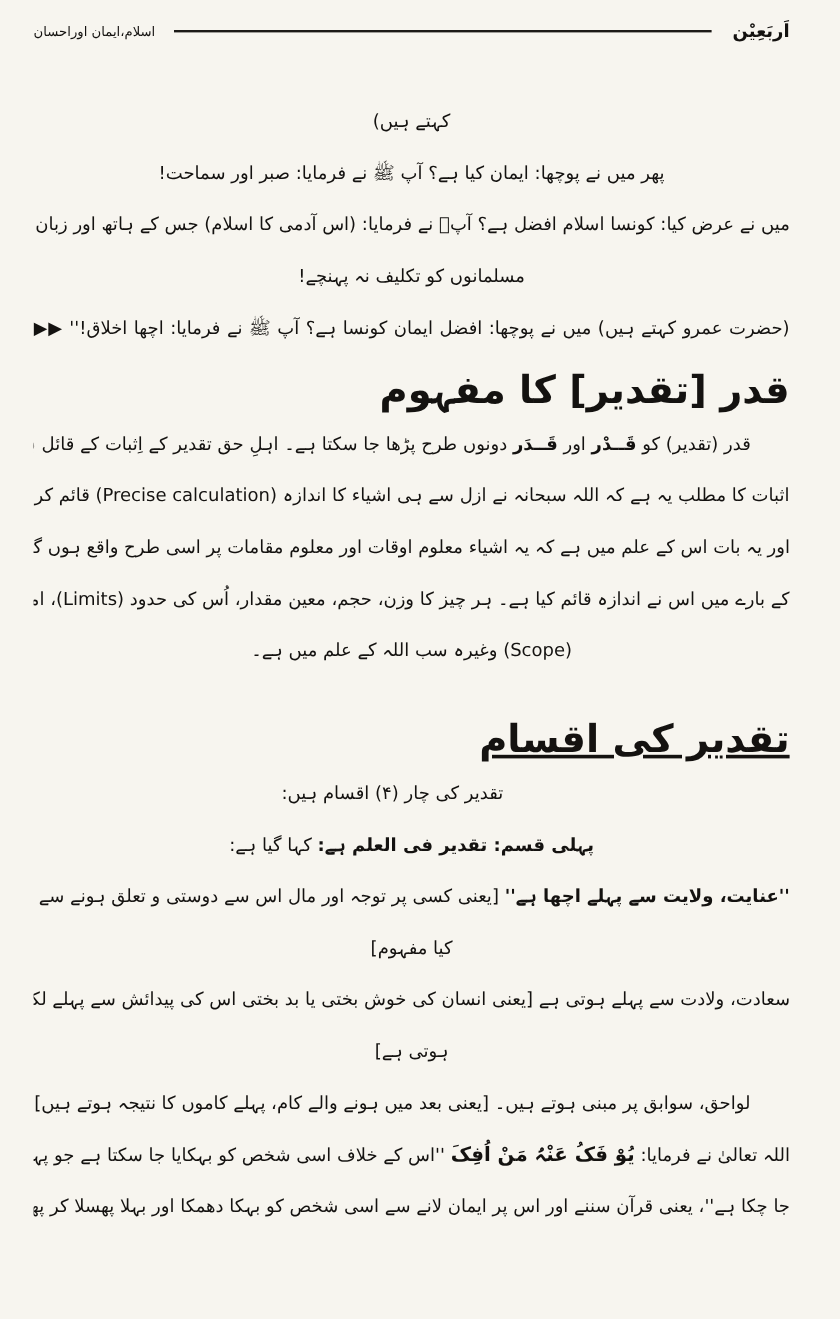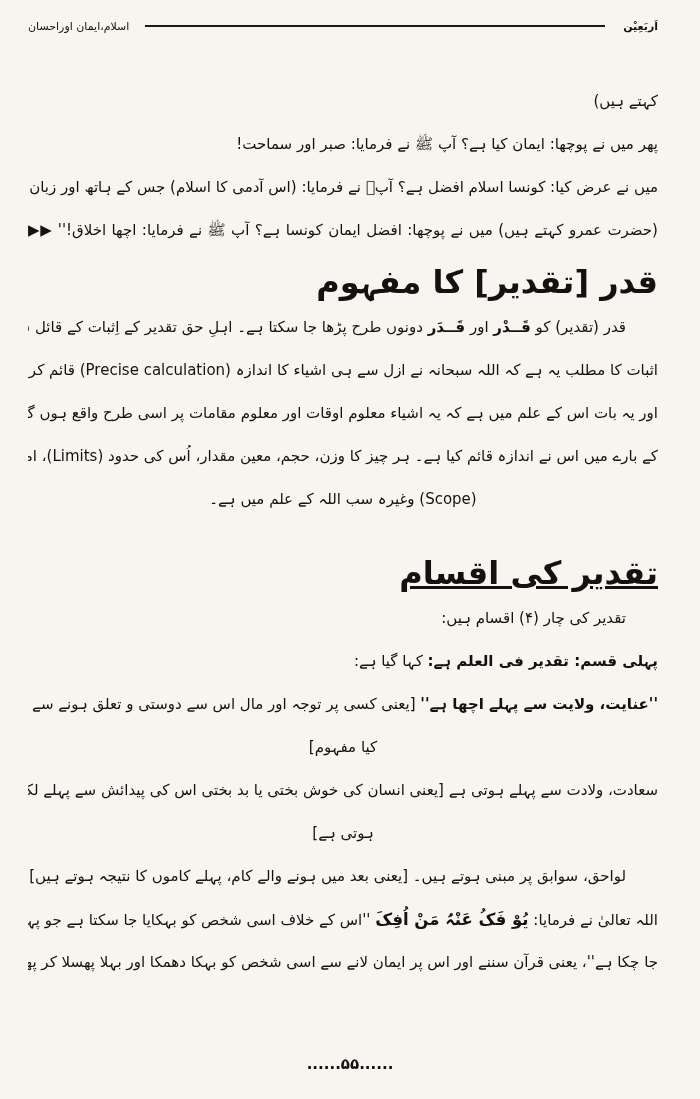--- a/index.html
+++ b/index.html
@@ -18,21 +18,21 @@
     overflow:hidden;
     position:relative;
   }
   
   .hdr{
     display:flex;align-items:center;
     direction:rtl;
     height:28px;
   }
   .hdr .book{
-    font-size:11px;font-weight:bold;
+    font-size:15px;font-weight:bold;
     white-space:nowrap;
     padding-left:10px;
   }
   .hdr .rule{
     flex:1;
     border-top:2.5px solid #1c1a17;
     margin:0 8px;
     align-self:center;
   }
   .hdr .chap{
@@ -43,21 +43,21 @@
   
   .content{margin-top:40px;}
   .line{
     font-size:15px;
     line-height:43px;
     height:43px;
     white-space:nowrap;
     overflow:hidden;
   }
   .just{text-align:justify;text-align-last:justify;}
-  .right{text-align:right;}
+  .right{text-align:center;}
   .center{text-align:center;text-align-last:center;}
   .indent{padding-right:32px;}
   .b{font-weight:bold;}
   .heading{
     font-size:32px;
     font-weight:bold;
     text-align:right;
     line-height:48px;
     height:48px;
     letter-spacing:0;
@@ -85,20 +85,21 @@
     <span class="book">اَربَعِيْن</span>
     <span class="rule"></span>
     <span class="chap">اسلام،ایمان اوراحسان</span>
   </div>
 
   <div class="content">
 
     <div class="line right">کہتے ہیں)</div>
     <div class="line right">پھر میں نے پوچھا: ایمان کیا ہے؟ آپ ﷺ نے فرمایا: صبر اور سماحت!</div>
     <div class="line just">میں نے عرض کیا: کونسا اسلام افضل ہے؟ آپؐ نے فرمایا: (اس آدمی کا اسلام) جس کے ہاتھ اور زبان سے</div>
+    <div class="line center">مسلمانوں کو تکلیف نہ پہنچے!</div>
     <div class="line just"><span>(حضرت عمرو کہتے ہیں) میں نے پوچھا: افضل ایمان کونسا ہے؟ آپ ﷺ نے فرمایا: اچھا اخلاق!''</span> <span class="mark">▶▶</span></div>
 
     <div class="heading h1">قدر [تقدیر] کا مفہوم</div>
 
     <div class="line just indent"><span>قدر (تقدیر) کو </span><span class="b">قَــدْر</span><span> اور </span><span class="b">قَــدَر</span><span> دونوں طرح پڑھا جا سکتا ہے۔ اہلِ حق تقدیر کے اِثبات کے قائل ہیں۔</span></div>
     <div class="line just">اثبات کا مطلب یہ ہے کہ اللہ سبحانہ نے ازل سے ہی اشیاء کا اندازہ (Precise calculation) قائم کر رکھا ہے</div>
     <div class="line just">اور یہ بات اس کے علم میں ہے کہ یہ اشیاء معلوم اوقات اور معلوم مقامات پر اسی طرح واقع ہوں گی جس طرح ان</div>
     <div class="line just">کے بارے میں اس نے اندازہ قائم کیا ہے۔ ہر چیز کا وزن، حجم، معین مقدار، اُس کی حدود (Limits)، امکانات</div>
     <div class="line center">(Scope) وغیرہ سب اللہ کے علم میں ہے۔</div>
 
@@ -109,15 +110,14 @@
     <div class="line just"><span class="b">''عنایت، ولایت سے پہلے اچھا ہے''</span><span> [یعنی کسی پر توجہ اور مال اس سے دوستی و تعلق ہونے سے پہلے خرچ</span></div>
     <div class="line center">کیا مفہوم]</div>
     <div class="line just">سعادت، ولادت سے پہلے ہوتی ہے [یعنی انسان کی خوش بختی یا بد بختی اس کی پیدائش سے پہلے لکھی جا چکی</div>
     <div class="line center">ہوتی ہے]</div>
     <div class="line right indent">لواحق، سوابق پر مبنی ہوتے ہیں۔ [یعنی بعد میں ہونے والے کام، پہلے کاموں کا نتیجہ ہوتے ہیں]</div>
     <div class="line just"><span>اللہ تعالیٰ نے فرمایا: </span><span class="arabic">یُوْ فَکُ عَنْہُ مَنْ اُفِکَ</span><span> ''اس کے خلاف اسی شخص کو بہکایا جا سکتا ہے جو پہلے ہی بہکایا</span></div>
     <div class="line just">جا چکا ہے''، یعنی قرآن سننے اور اس پر ایمان لانے سے اسی شخص کو بہکا دھمکا اور بہلا پھسلا کر پھیرا جا سکتا ہے</div>
 
   </div>
 
-  <div class="footer">......۵۵......</div>
 
 </div>
 
 </body></html>

